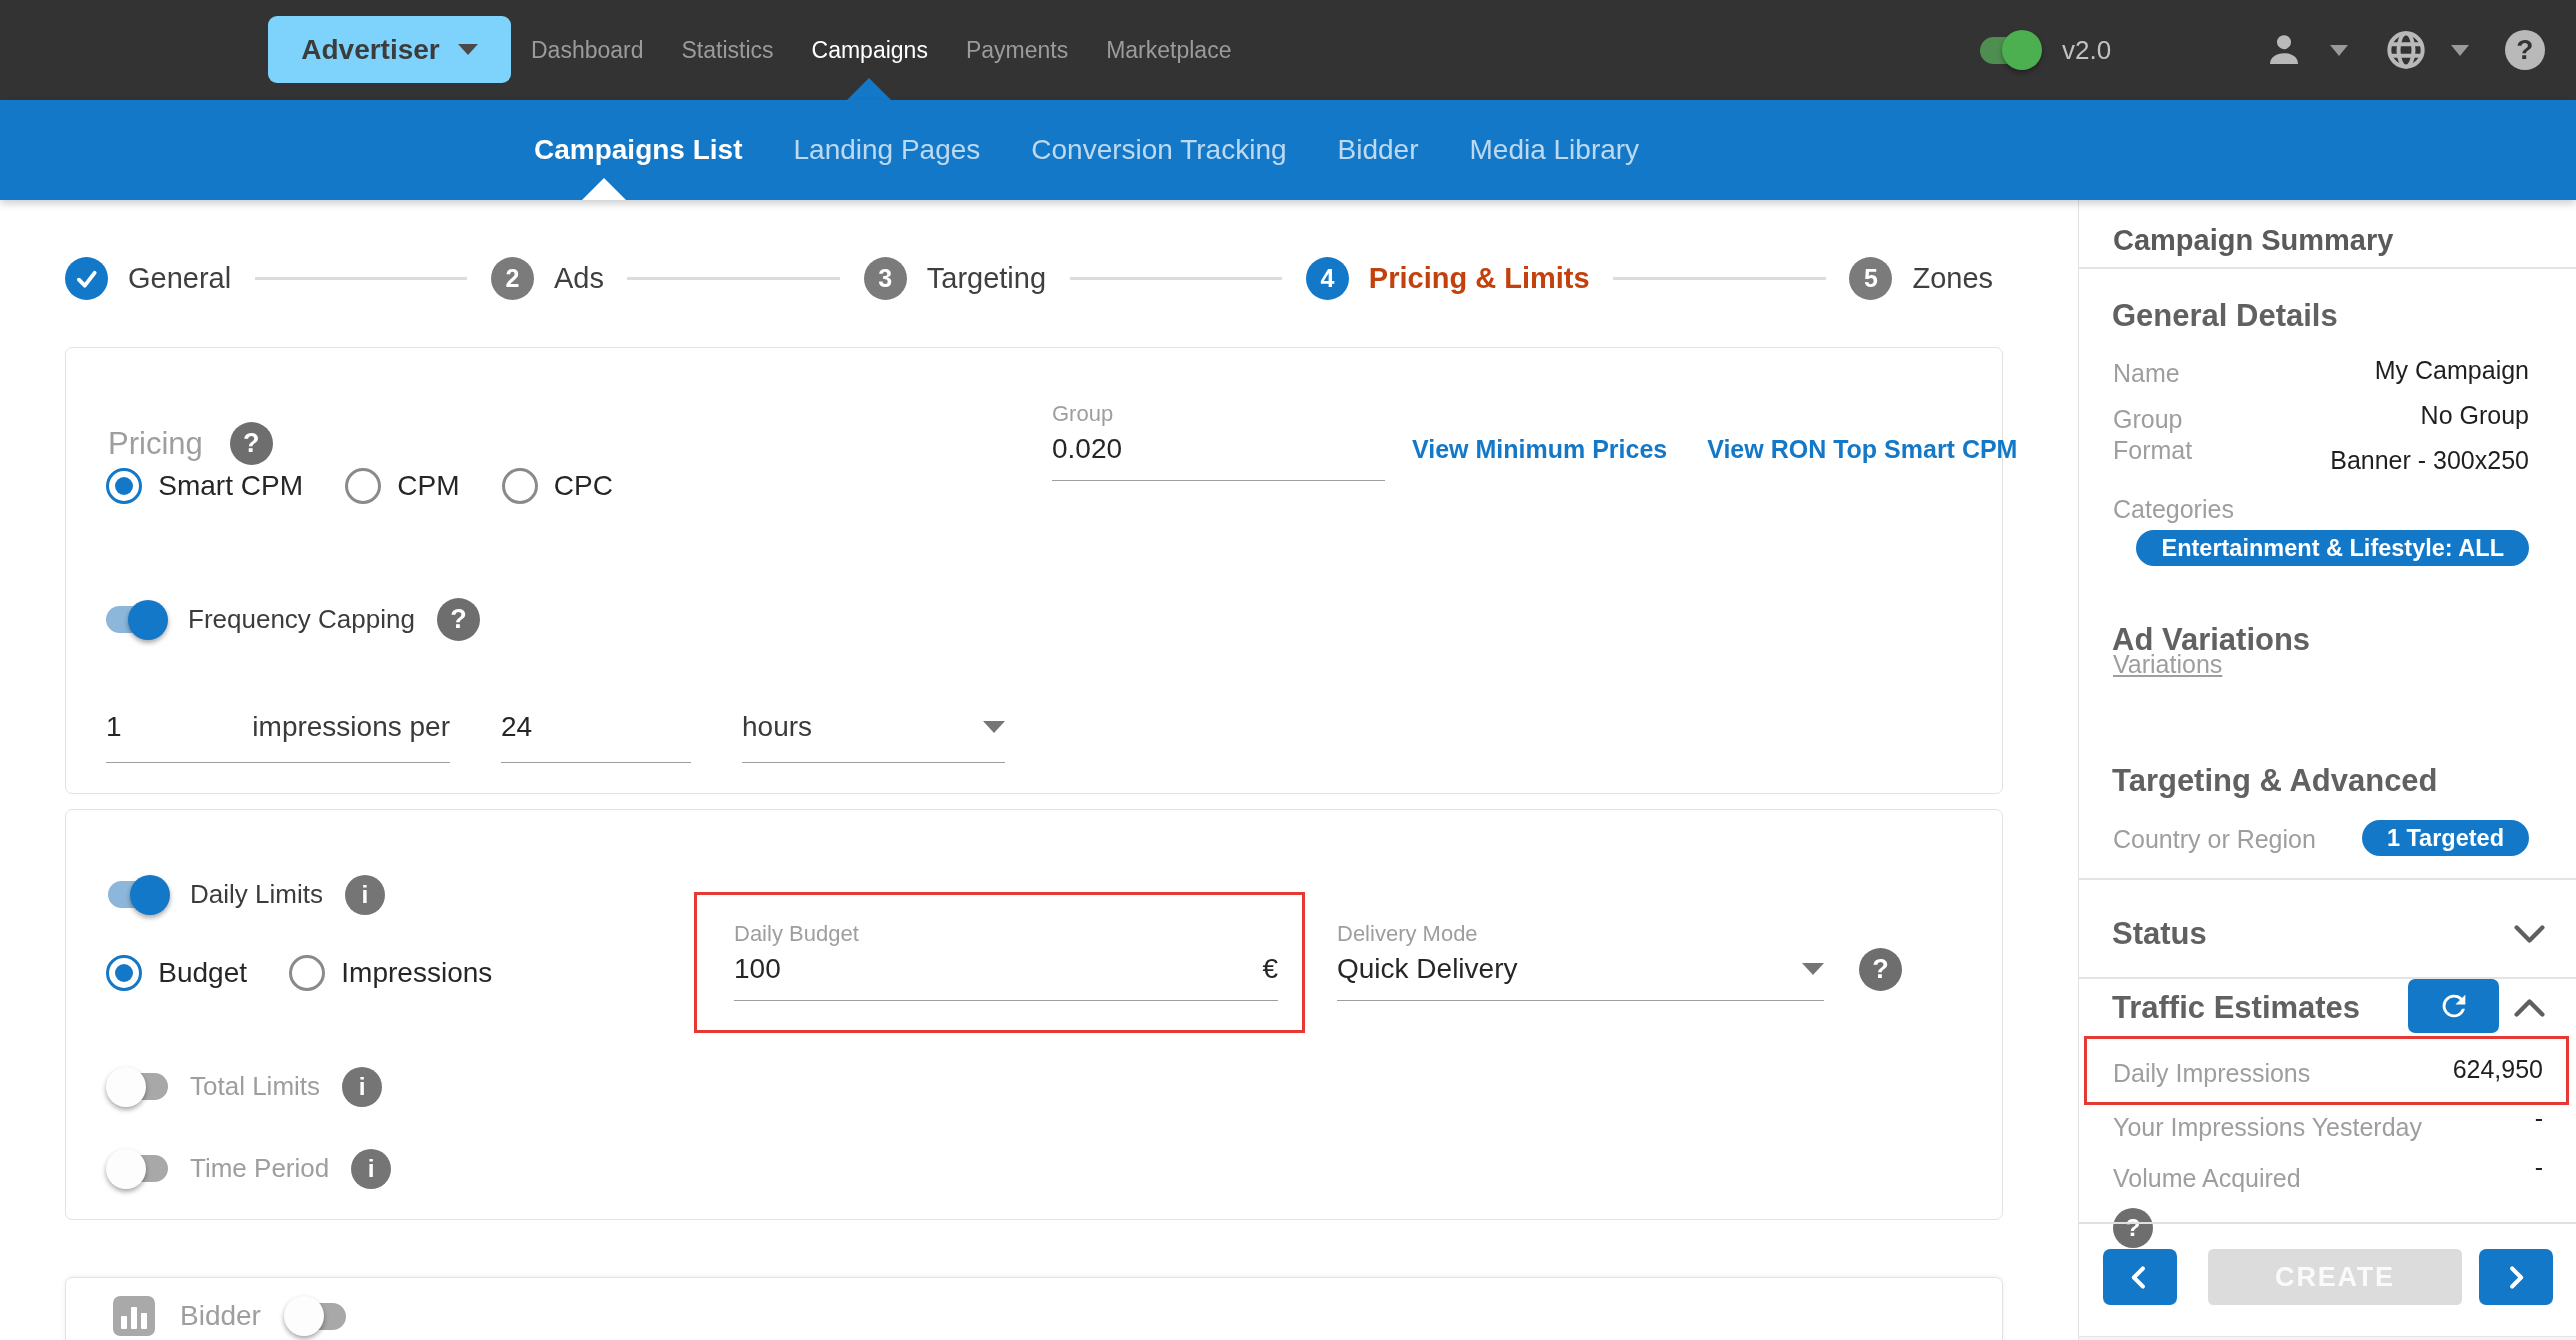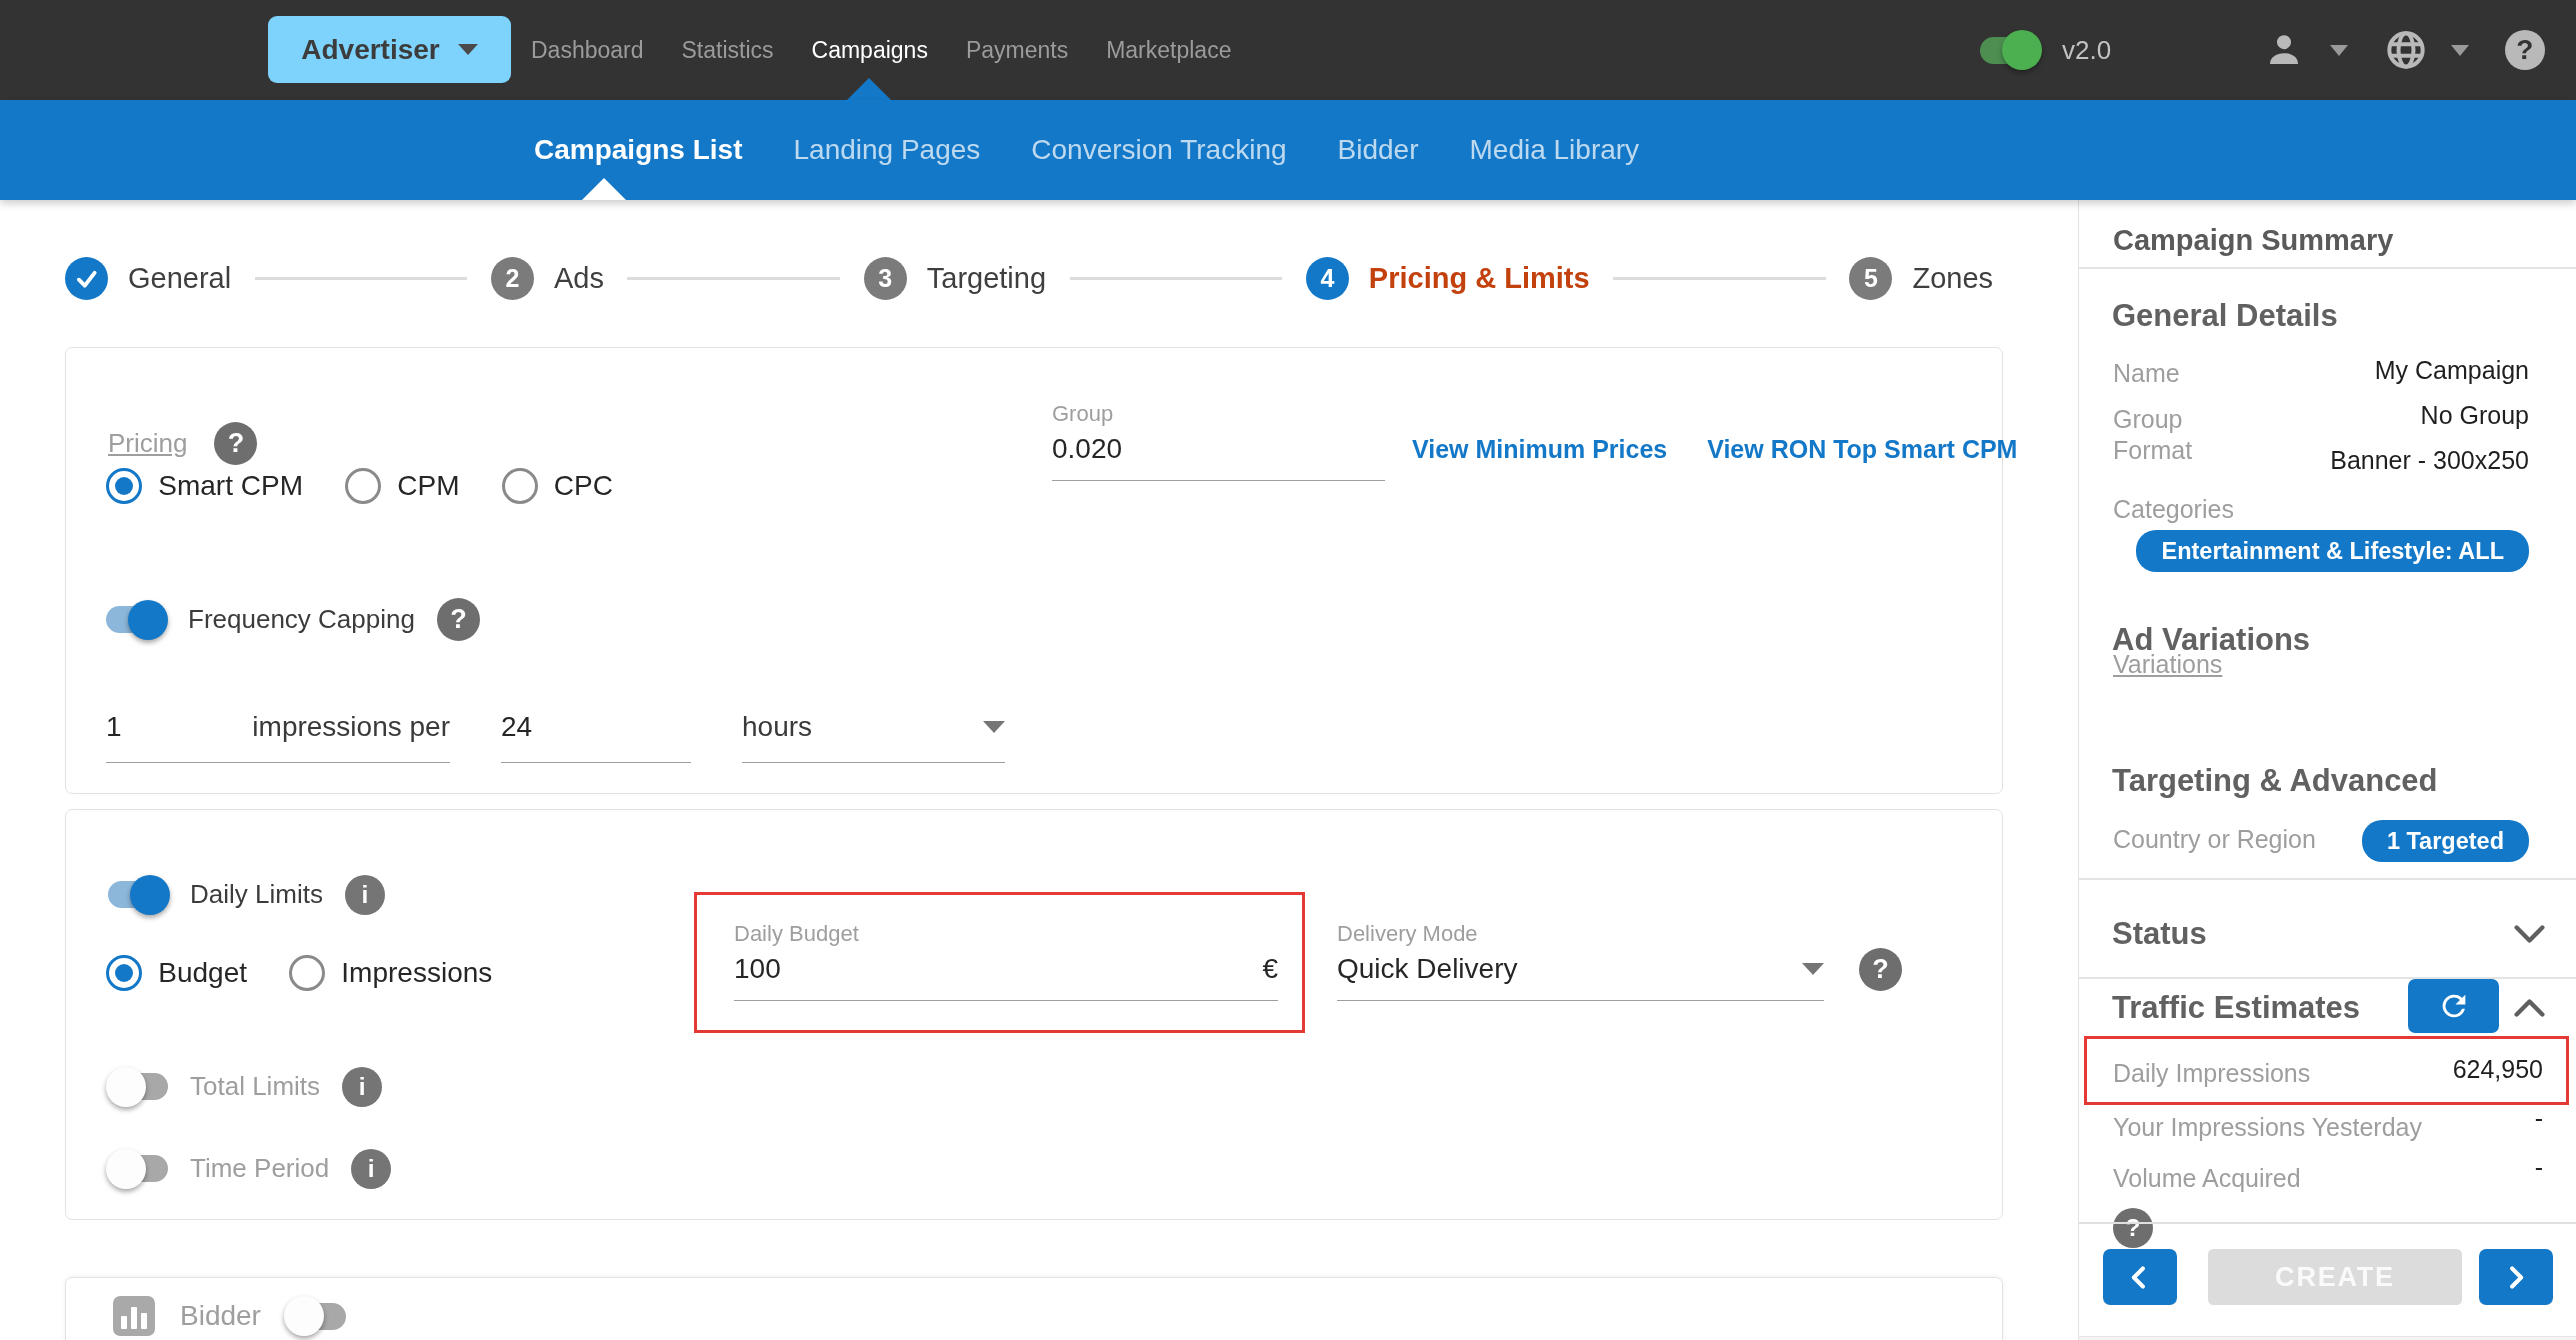--- a/index.html
+++ b/index.html
@@ -62,21 +62,21 @@
   .step-label{font-size:29px;color:#3f3f3f;white-space:nowrap;}
   .step-label.active{font-weight:bold;color:#c2410c;}
   .step-line{flex:1 1 auto;height:2.7px;background:#dcdcdc;margin:0 23.5px;}
 
   
   .card{position:absolute;left:65px;width:1938px;background:#fff;border:1.8px solid var(--line);border-radius:7.2px;}
   .card1{top:147px;height:447px;}
   .card2{top:609px;height:411px;}
   .card3{top:1077px;height:362px;box-shadow:0 -0.9px 5.4px rgba(0,0,0,.06);}
 
-  .sec-label{font-size:26px;color:var(--gray-text);text-decoration:underline;}
+  .sec-label{font-size:31px;color:var(--gray-text);}
   .qicon{width:43px;height:43px;border-radius:50%;background:#6e6e6e;color:#fff;font-weight:bold;font-size:27px;
     display:flex;align-items:center;justify-content:center;cursor:pointer;flex:0 0 auto;}
   .iicon{width:40px;height:40px;border-radius:50%;background:#757575;color:#fff;font-weight:bold;font-size:24.5px;
     display:flex;align-items:center;justify-content:center;cursor:pointer;flex:0 0 auto;}
   .radio-row{position:absolute;display:flex;align-items:center;gap:42px;height:43px;}
   .radio-opt{display:flex;align-items:center;gap:16.3px;cursor:pointer;}
   .radio{width:36px;height:36px;border:3.6px solid #8a8a8a;border-radius:50%;display:flex;align-items:center;justify-content:center;}
   .radio.on{border-color:var(--accent);}
   .radio-dot{width:18px;height:18px;border-radius:50%;background:var(--accent);}
   .radio-lbl{font-size:28px;color:#262626;}
@@ -107,21 +107,21 @@
   .bidder-icon{width:42px;height:40px;border-radius:7.2px;background:#a9a9a9;display:flex;align-items:flex-end;justify-content:center;gap:3.6px;padding-bottom:7.2px;}
   .bidder-icon .bar{width:6.3px;background:#fff;border-radius:0.9px;}
 
   
   .sb-title{position:absolute;left:34px;top:14.5px;height:51px;display:flex;align-items:center;
     font-size:29px;font-weight:600;color:#5a5a5a;}
   .sb-divider{position:absolute;left:0;right:0;height:1.8px;background:#e4e4e4;}
   .sb-heading{position:absolute;left:33px;font-size:31px;font-weight:bold;color:#616161;white-space:nowrap;}
   .sb-label{position:absolute;left:34px;font-size:25px;color:var(--gray-text);white-space:nowrap;}
   .sb-value{position:absolute;right:47px;font-size:25px;color:#1f1f1f;white-space:nowrap;}
-  .sb-pill{position:absolute;right:47px;height:42px;border-radius:20px;background:var(--accent);color:#fff;
+  .sb-pill{position:absolute;right:47px;height:36px;border-radius:20px;background:var(--accent);color:#fff;
     font-size:23.5px;font-weight:bold;display:flex;align-items:center;padding:0 25px;white-space:nowrap;}
   .sb-chevron{position:absolute;right:31px;cursor:pointer;}
   .refresh-btn{position:absolute;left:329px;top:779px;width:91px;height:54px;border-radius:7.2px;background:var(--accent);
     display:flex;align-items:center;justify-content:center;cursor:pointer;}
   .sb-row-label{display:flex;align-items:flex-start;gap:14.5px;flex-direction:column;}
   .btnbar-border{position:absolute;left:0;right:0;top:1022px;height:1.8px;background:#e0e0e0;}
   .btnbar-bottom{position:absolute;left:0;right:0;top:1136px;bottom:0;background:#f4f4f4;border-top:1.8px solid #e6e6e6;}
   .nav-btn{position:absolute;top:1049px;width:74px;height:56px;border-radius:7.2px;background:var(--accent);border:none;
     display:flex;align-items:center;justify-content:center;cursor:pointer;}
   .create-btn{position:absolute;top:1049px;left:129px;width:254px;height:56px;border-radius:5.4px;background:#dcdcdc;border:none;

